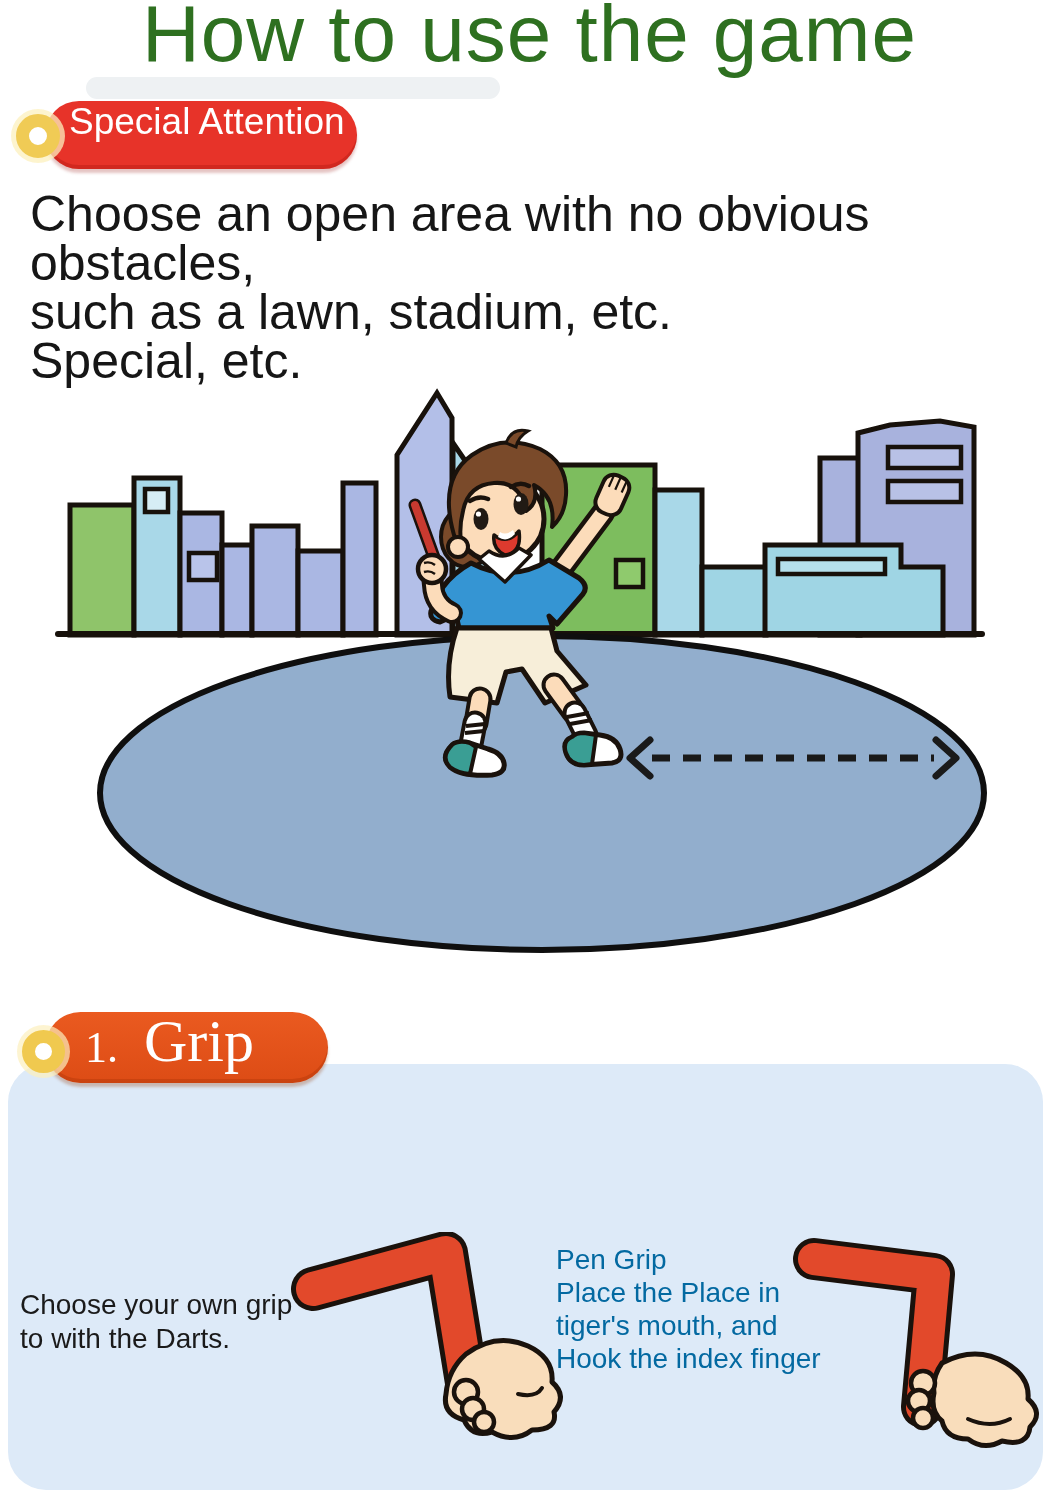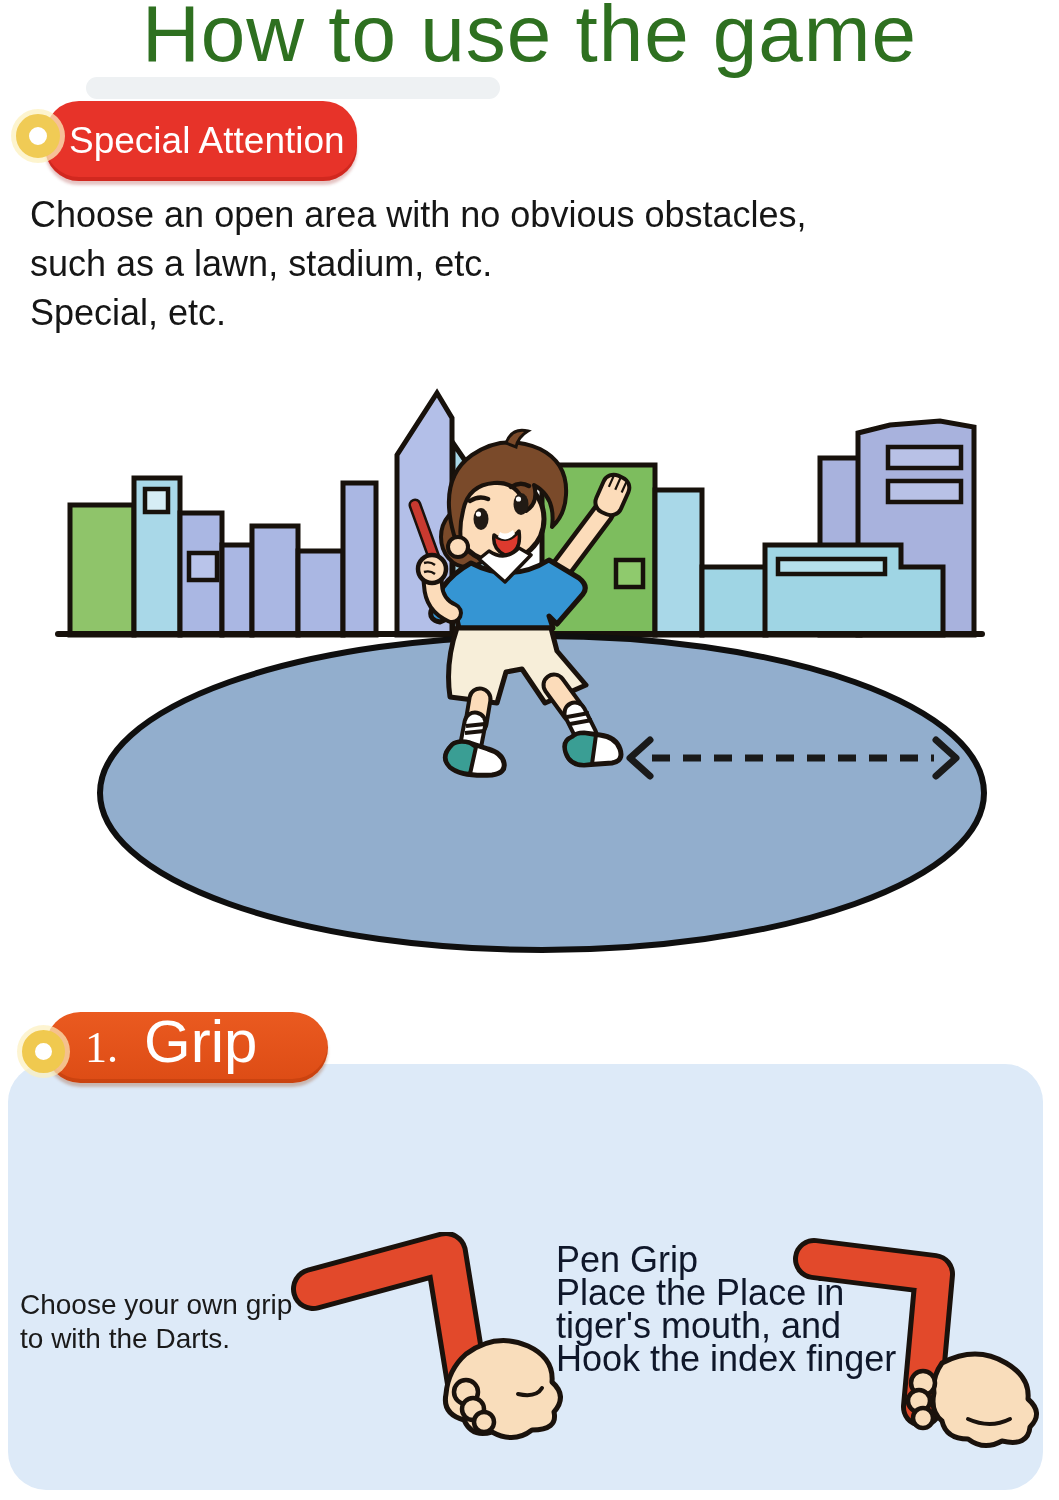--- a/index.html
+++ b/index.html
@@ -10,68 +10,68 @@
   .title {
     position:absolute; top:-14px; left:0; width:100%;
     text-align:center; font-size:80px; line-height:96px;
     color:#2e7020; letter-spacing:1px; white-space:nowrap;
   }
   .shadow-band {
     position:absolute; left:86px; top:77px; width:414px; height:22px;
     background:#eef1f3; border-radius:11px;
   }
   .attention-pill {
-    position:absolute; left:45px; top:101px; width:312px; height:80px;
+    position:absolute; left:45px; top:101px; width:312px; height:68px;
     background:#e73329; border-radius:34px;
     box-shadow:0 4px 3px rgba(150,20,15,.25), inset 0 -4px 0 rgba(170,20,15,.35);
-    display:flex; align-items:center; z-index:3;
+    display:flex; align-items:flex-start; z-index:3;
   }
   .attention-pill .label {
     color:#ffffff; font-size:37px; margin-left:24px; white-space:nowrap;
   }
   .donut {
     position:absolute; border-radius:50%; background:#ffffff;
     box-sizing:border-box; z-index:4;
   }
   .donut-attention {
     left:16px; top:114px; width:44px; height:44px;
     border:13px solid #f0cb55; box-shadow:0 0 0 5px rgba(252,240,190,.75);
   }
   .note {
     position:absolute; left:30px; top:190px;
-    font-size:36px; line-height:49px; color:#161616; z-index:2;
+    font-size:50px; line-height:49px; color:#161616; z-index:2;
   }
   .scene { position:absolute; left:0; top:385px; z-index:1; }
 
   .grip-pill {
     position:absolute; left:45px; top:1012px; width:283px; height:71px;
     background:linear-gradient(180deg,#ea5a20 0%, #dd4c15 100%);
     border-radius:36px; box-shadow:0 4px 3px rgba(150,60,10,.3), inset 0 -4px 0 rgba(180,55,8,.45);
     display:flex; align-items:center; z-index:3;
   }
   .grip-number {
     font-family:"Liberation Serif", serif; color:#ffffff;
     font-size:44px; margin-left:40px;
   }
-  .grip-label { color:#ffffff; font-size:60px; margin-left:26px; padding-bottom:12px; }
+  .grip-label { color:#ffffff; font-size:60px; margin-left:26px; padding-bottom:12px;font-family:Liberation Serif, serif; }
   .donut-grip {
     left:22px; top:1030px; width:43px; height:43px;
     border:13px solid #f0c94f; box-shadow:0 0 0 5px rgba(252,240,190,.7);
   }
   .grip-panel {
     position:absolute; left:8px; top:1064px; width:1035px; height:426px;
     background:#ddeaf8; border-radius:38px; z-index:1;
   }
   .free-grip-note {
     position:absolute; left:20px; top:1288px;
     font-size:28px; line-height:34px; color:#1a1a1a; z-index:2;
   }
   .pen-grip-note {
     position:absolute; left:556px; top:1243px;
-    font-size:36px; line-height:33px; color:#0f172a; z-index:2;
+    font-size:28px; line-height:33px; color:#0369a1; z-index:2;
   }
   .boom { position:absolute; z-index:2; }
   #boom1 { left:280px; top:1232px; }
   #boom2 { left:790px; top:1235px; }
 </style>
 </head>
 <body>
 
 <div class="page">
 

